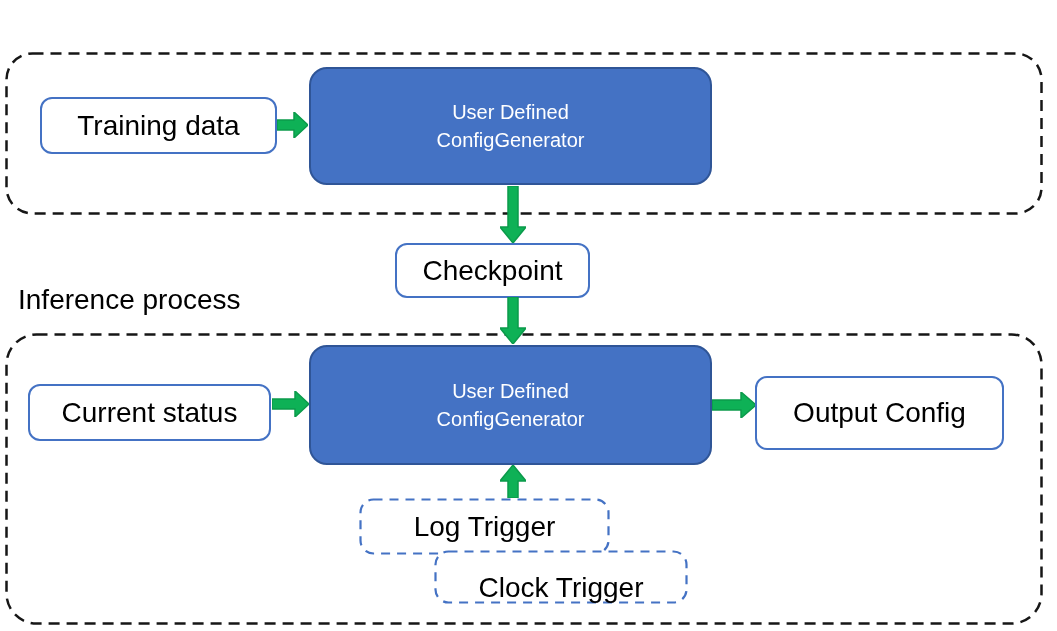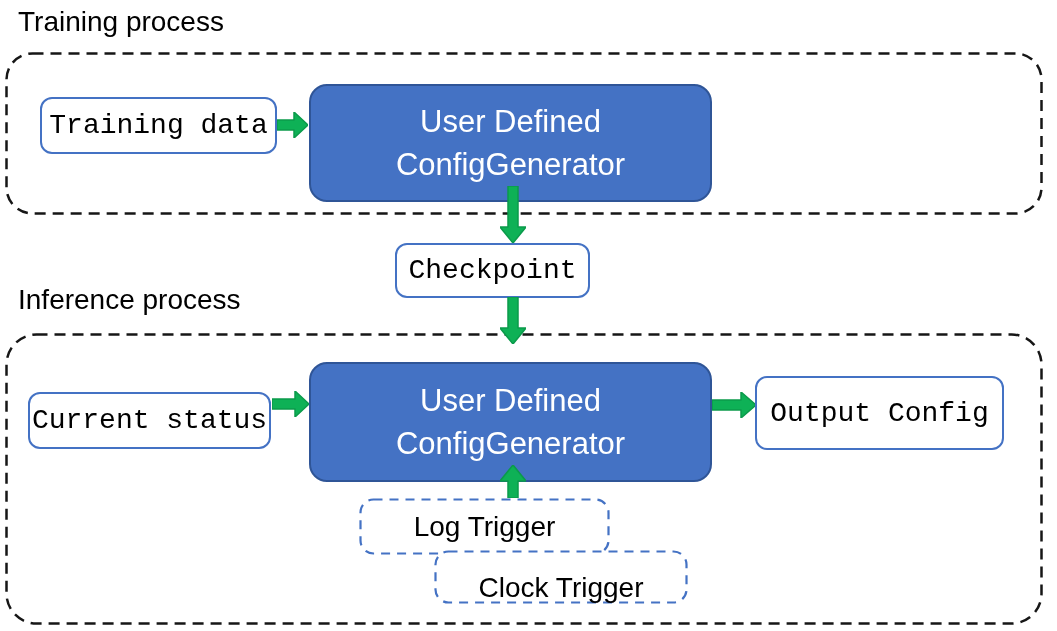--- a/index.html
+++ b/index.html
@@ -31,54 +31,51 @@
   .node {
     display: flex;
     align-items: center;
     justify-content: center;
     font-size: 28px;
     color: var(--text-black);
     background: var(--box-bg-white);
     border: 2px solid var(--accent-blue);
     border-radius: 12px;
     white-space: nowrap;
-    font-family: Liberation Mono, monospace;
   }
   .gen-box {
     display: flex;
     align-items: center;
     justify-content: center;
     text-align: center;
-    font-size: 31px;
+    font-size: 20px;
     line-height: 1.4;
     color: var(--text-white);
     background: var(--accent-blue);
     border: 2.5px solid var(--accent-blue-dark);
     border-radius: 18px;
     white-space: pre-line;
-    margin-top: 17px;
   }
   .region svg, .trigger svg { display: block; }
   .trigger {
     display: flex;
     align-items: center;
     justify-content: center;
     font-size: 28px;
     color: var(--text-black);
   }
   .trigger > svg { position: absolute; inset: 0; }
   .trigger > span { position: relative; }
   .arrow { line-height: 0; }
 </style>
 </head>
 <body>
 
 <div class="canvas">
 
-  <div class="abs section-label" style="left:18px; top:6px;">Training process</div>
 
   <div class="abs region" style="left:5px; top:52px;">
     <svg width="1038" height="163">
       <rect x="1.5" y="1.5" width="1035" height="160" rx="26" style="fill:none; stroke:var(--dash-black); stroke-width:2.5; stroke-dasharray:11 7;"></rect>
     </svg>
   </div>
 
   <div class="abs region" style="left:5px; top:333px;">
     <svg width="1038" height="292">
       <rect x="1.5" y="1.5" width="1035" height="289" rx="30" style="fill:none; stroke:var(--dash-black); stroke-width:2.5; stroke-dasharray:11 7;"></rect>
@@ -105,21 +102,21 @@
   </div>
 
   <div class="abs node" style="left:395px; top:243px; width:195px; height:55px;">Checkpoint</div>
 
   <div class="abs arrow" style="left:500px; top:297px;">
     <svg width="26" height="47" viewBox="0 0 26 47">
       <polygon points="8,0 18,0 18,31 26,31 13,47 0,31 8,31" style="fill:var(--arrow-green); stroke:var(--arrow-green-dark); stroke-width:1.5; stroke-linejoin:round;"></polygon>
     </svg>
   </div>
 
-  <div class="abs node" style="left:28px; top:392px; width:243px; height:57px;">Current status</div>
+  <div class="abs node" style="left:28px; top:384px; width:243px; height:57px;">Current status</div>
 
   <div class="abs arrow" style="left:272px; top:391px;">
     <svg width="37" height="26" viewBox="0 0 37 26">
       <polygon points="0,8 23,8 23,0 37,13 23,26 23,18 0,18" style="fill:var(--arrow-green); stroke:var(--arrow-green-dark); stroke-width:1.5; stroke-linejoin:round;"></polygon>
     </svg>
   </div>
 
   <div class="abs gen-box" style="left:309px; top:345px; width:403px; height:120px;">User Defined
 ConfigGenerator</div>
 

